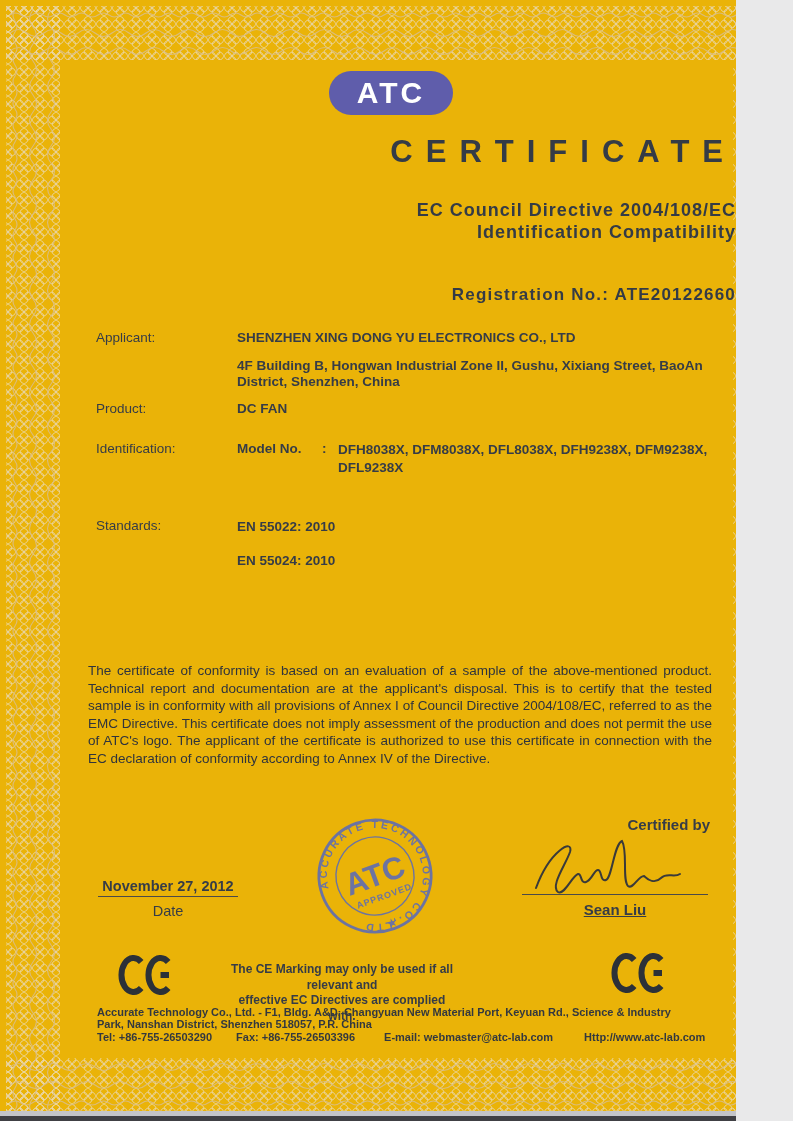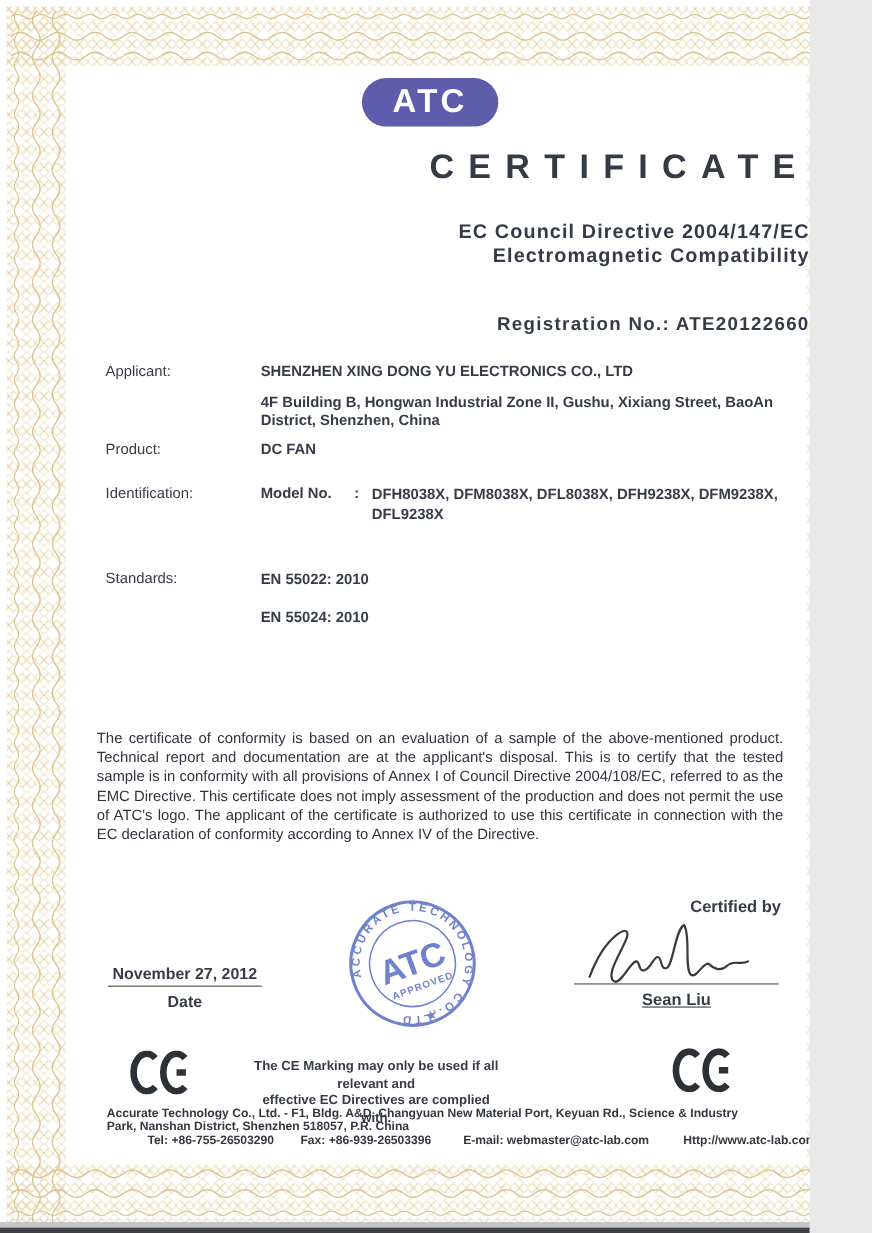--- a/index.html
+++ b/index.html
@@ -1,17 +1,17 @@
 <!DOCTYPE html>
 <html><head>
 <meta charset="utf-8">
 <style>
   html,body{margin:0;padding:0;background:#e9e9ea;}
   #page{
-    position:relative;width:736px;height:1121px;background:#ffffff;
+    position:relative;width:736px;height:1121px;background:#eab308;
     font-family:"Liberation Sans", sans-serif;color:#363c47;overflow:hidden;
   }
   .abs{position:absolute;}
   .ctr{left:0;right:0;text-align:right;}
   
   #logo-pill{
     top:71px;left:329px;width:124px;height:44px;border-radius:22px;
     background:#5f5dab;color:#ffffff;font-size:30px;font-weight:bold;
     letter-spacing:3px;text-align:center;line-height:44px;
   }
@@ -28,32 +28,32 @@
     top:662px;left:88px;width:624px;font-size:13.5px;line-height:17.6px;
     text-align:justify;text-align-last:left;color:#2f343d;
   }
   
   #certified-by{top:816px;left:520px;width:190px;text-align:right;font-size:15px;font-weight:bold;}
   #sig-svg{top:836px;left:528px;}
   #sig-line{top:894px;left:522px;width:186px;border-top:1.6px solid #4a4a4a;}
   #signer{top:901px;left:520px;width:190px;text-align:center;font-size:15px;font-weight:bold;text-decoration:underline;}
   #date-value{top:878px;left:95px;width:146px;text-align:center;font-size:14.5px;font-weight:bold;}
   #date-line{top:896px;left:98px;width:140px;border-top:1.4px solid #4a4a4a;}
-  #date-label{top:903px;left:95px;width:146px;text-align:center;font-size:14.5px;font-weight:bold;}
+  #date-label{top:903px;left:95px;width:146px;text-align:center;font-size:14.5px;font-weight:normal;}
   
   #stamp{top:806px;left:305px;opacity:0.82;}
   
   #ce-left{top:955px;left:118px;}
   #ce-right{top:953px;left:611px;}
   #ce-note{top:962px;left:230px;width:224px;text-align:center;font-size:12px;font-weight:bold;line-height:15.5px;}
   
   #footer{top:1007px;left:97px;width:600px;font-size:11px;font-weight:bold;line-height:11.8px;color:#33383f;}
   #footer-contacts{display:flex;margin-top:1px;}
   #footer-contacts span{white-space:nowrap;}
-  .g1{margin-right:24px;margin-left:37px;} .g2{margin-right:29px;} .g3{margin-right:31px;}
+  .g1{margin-right:24px;} .g2{margin-right:29px;} .g3{margin-right:31px;}
   
   #edge-right{top:0;left:786px;width:7px;height:1121px;background:#c9cacd;}
   #edge-bot-light{top:1111px;left:0;width:793px;height:5px;background:#c4c5c9;}
   #edge-bot-dark{top:1116px;left:0;width:793px;height:5px;background:#404044;}
 </style>
 </head>
 <body>
 
 <div id="page">
 
@@ -82,22 +82,22 @@
         <path d="M 33 10 q -7 8.5 0 17 q 7 8.5 0 17 q -7 8.5 0 17 q 7 8.5 0 17 q -7 8.5 0 17 q 7 8.5 0 17 q -7 8.5 0 17 q 7 8.5 0 17 q -7 8.5 0 17 q 7 8.5 0 17 q -7 8.5 0 17 q 7 8.5 0 17 q -7 8.5 0 17 q 7 8.5 0 17 q -7 8.5 0 17 q 7 8.5 0 17 q -7 8.5 0 17 q 7 8.5 0 17 q -7 8.5 0 17 q 7 8.5 0 17 q -7 8.5 0 17 q 7 8.5 0 17 q -7 8.5 0 17 q 7 8.5 0 17 q -7 8.5 0 17 q 7 8.5 0 17 q -7 8.5 0 17 q 7 8.5 0 17 q -7 8.5 0 17 q 7 8.5 0 17 q -7 8.5 0 17 q 7 8.5 0 17 q -7 8.5 0 17 q 7 8.5 0 17 q -7 8.5 0 17 q 7 8.5 0 17 q -7 8.5 0 17 q 7 8.5 0 17 q -7 8.5 0 17 q 7 8.5 0 17 q -7 8.5 0 17 q 7 8.5 0 17 q -7 8.5 0 17 q 7 8.5 0 17 q -7 8.5 0 17 q 7 8.5 0 17 q -7 8.5 0 17 q 7 8.5 0 17 q -7 8.5 0 17 q 7 8.5 0 17 q -7 8.5 0 17 q 7 8.5 0 17 q -7 8.5 0 17 q 7 8.5 0 17 q -7 8.5 0 17 q 7 8.5 0 17 q -7 8.5 0 17 q 7 8.5 0 17 q -7 8.5 0 17 q 7 8.5 0 17 q -7 8.5 0 17 q 7 8.5 0 17 q -7 8.5 0 17 q 7 8.5 0 17 q -7 8.5 0 17"></path>
         <path d="M 51 10 q -7 8.5 0 17 q 7 8.5 0 17 q -7 8.5 0 17 q 7 8.5 0 17 q -7 8.5 0 17 q 7 8.5 0 17 q -7 8.5 0 17 q 7 8.5 0 17 q -7 8.5 0 17 q 7 8.5 0 17 q -7 8.5 0 17 q 7 8.5 0 17 q -7 8.5 0 17 q 7 8.5 0 17 q -7 8.5 0 17 q 7 8.5 0 17 q -7 8.5 0 17 q 7 8.5 0 17 q -7 8.5 0 17 q 7 8.5 0 17 q -7 8.5 0 17 q 7 8.5 0 17 q -7 8.5 0 17 q 7 8.5 0 17 q -7 8.5 0 17 q 7 8.5 0 17 q -7 8.5 0 17 q 7 8.5 0 17 q -7 8.5 0 17 q 7 8.5 0 17 q -7 8.5 0 17 q 7 8.5 0 17 q -7 8.5 0 17 q 7 8.5 0 17 q -7 8.5 0 17 q 7 8.5 0 17 q -7 8.5 0 17 q 7 8.5 0 17 q -7 8.5 0 17 q 7 8.5 0 17 q -7 8.5 0 17 q 7 8.5 0 17 q -7 8.5 0 17 q 7 8.5 0 17 q -7 8.5 0 17 q 7 8.5 0 17 q -7 8.5 0 17 q 7 8.5 0 17 q -7 8.5 0 17 q 7 8.5 0 17 q -7 8.5 0 17 q 7 8.5 0 17 q -7 8.5 0 17 q 7 8.5 0 17 q -7 8.5 0 17 q 7 8.5 0 17 q -7 8.5 0 17 q 7 8.5 0 17 q -7 8.5 0 17 q 7 8.5 0 17 q -7 8.5 0 17 q 7 8.5 0 17 q -7 8.5 0 17 q 7 8.5 0 17 q -7 8.5 0 17"></path>
         <path d="M 743 10 q -7 8.5 0 17 q 7 8.5 0 17 q -7 8.5 0 17 q 7 8.5 0 17 q -7 8.5 0 17 q 7 8.5 0 17 q -7 8.5 0 17 q 7 8.5 0 17 q -7 8.5 0 17 q 7 8.5 0 17 q -7 8.5 0 17 q 7 8.5 0 17 q -7 8.5 0 17 q 7 8.5 0 17 q -7 8.5 0 17 q 7 8.5 0 17 q -7 8.5 0 17 q 7 8.5 0 17 q -7 8.5 0 17 q 7 8.5 0 17 q -7 8.5 0 17 q 7 8.5 0 17 q -7 8.5 0 17 q 7 8.5 0 17 q -7 8.5 0 17 q 7 8.5 0 17 q -7 8.5 0 17 q 7 8.5 0 17 q -7 8.5 0 17 q 7 8.5 0 17 q -7 8.5 0 17 q 7 8.5 0 17 q -7 8.5 0 17 q 7 8.5 0 17 q -7 8.5 0 17 q 7 8.5 0 17 q -7 8.5 0 17 q 7 8.5 0 17 q -7 8.5 0 17 q 7 8.5 0 17 q -7 8.5 0 17 q 7 8.5 0 17 q -7 8.5 0 17 q 7 8.5 0 17 q -7 8.5 0 17 q 7 8.5 0 17 q -7 8.5 0 17 q 7 8.5 0 17 q -7 8.5 0 17 q 7 8.5 0 17 q -7 8.5 0 17 q 7 8.5 0 17 q -7 8.5 0 17 q 7 8.5 0 17 q -7 8.5 0 17 q 7 8.5 0 17 q -7 8.5 0 17 q 7 8.5 0 17 q -7 8.5 0 17 q 7 8.5 0 17 q -7 8.5 0 17 q 7 8.5 0 17 q -7 8.5 0 17 q 7 8.5 0 17 q -7 8.5 0 17"></path>
         <path d="M 761 10 q -7 8.5 0 17 q 7 8.5 0 17 q -7 8.5 0 17 q 7 8.5 0 17 q -7 8.5 0 17 q 7 8.5 0 17 q -7 8.5 0 17 q 7 8.5 0 17 q -7 8.5 0 17 q 7 8.5 0 17 q -7 8.5 0 17 q 7 8.5 0 17 q -7 8.5 0 17 q 7 8.5 0 17 q -7 8.5 0 17 q 7 8.5 0 17 q -7 8.5 0 17 q 7 8.5 0 17 q -7 8.5 0 17 q 7 8.5 0 17 q -7 8.5 0 17 q 7 8.5 0 17 q -7 8.5 0 17 q 7 8.5 0 17 q -7 8.5 0 17 q 7 8.5 0 17 q -7 8.5 0 17 q 7 8.5 0 17 q -7 8.5 0 17 q 7 8.5 0 17 q -7 8.5 0 17 q 7 8.5 0 17 q -7 8.5 0 17 q 7 8.5 0 17 q -7 8.5 0 17 q 7 8.5 0 17 q -7 8.5 0 17 q 7 8.5 0 17 q -7 8.5 0 17 q 7 8.5 0 17 q -7 8.5 0 17 q 7 8.5 0 17 q -7 8.5 0 17 q 7 8.5 0 17 q -7 8.5 0 17 q 7 8.5 0 17 q -7 8.5 0 17 q 7 8.5 0 17 q -7 8.5 0 17 q 7 8.5 0 17 q -7 8.5 0 17 q 7 8.5 0 17 q -7 8.5 0 17 q 7 8.5 0 17 q -7 8.5 0 17 q 7 8.5 0 17 q -7 8.5 0 17 q 7 8.5 0 17 q -7 8.5 0 17 q 7 8.5 0 17 q -7 8.5 0 17 q 7 8.5 0 17 q -7 8.5 0 17 q 7 8.5 0 17 q -7 8.5 0 17"></path>
         <path d="M 779 10 q -4 5.5 0 11 q 4 5.5 0 11 q -4 5.5 0 11 q 4 5.5 0 11 q -4 5.5 0 11 q 4 5.5 0 11 q -4 5.5 0 11 q 4 5.5 0 11 q -4 5.5 0 11 q 4 5.5 0 11 q -4 5.5 0 11 q 4 5.5 0 11 q -4 5.5 0 11 q 4 5.5 0 11 q -4 5.5 0 11 q 4 5.5 0 11 q -4 5.5 0 11 q 4 5.5 0 11 q -4 5.5 0 11 q 4 5.5 0 11 q -4 5.5 0 11 q 4 5.5 0 11 q -4 5.5 0 11 q 4 5.5 0 11 q -4 5.5 0 11 q 4 5.5 0 11 q -4 5.5 0 11 q 4 5.5 0 11 q -4 5.5 0 11 q 4 5.5 0 11 q -4 5.5 0 11 q 4 5.5 0 11 q -4 5.5 0 11 q 4 5.5 0 11 q -4 5.5 0 11 q 4 5.5 0 11 q -4 5.5 0 11 q 4 5.5 0 11 q -4 5.5 0 11 q 4 5.5 0 11 q -4 5.5 0 11 q 4 5.5 0 11 q -4 5.5 0 11 q 4 5.5 0 11 q -4 5.5 0 11 q 4 5.5 0 11 q -4 5.5 0 11 q 4 5.5 0 11 q -4 5.5 0 11 q 4 5.5 0 11 q -4 5.5 0 11 q 4 5.5 0 11 q -4 5.5 0 11 q 4 5.5 0 11 q -4 5.5 0 11 q 4 5.5 0 11 q -4 5.5 0 11 q 4 5.5 0 11 q -4 5.5 0 11 q 4 5.5 0 11 q -4 5.5 0 11 q 4 5.5 0 11 q -4 5.5 0 11 q 4 5.5 0 11 q -4 5.5 0 11 q 4 5.5 0 11 q -4 5.5 0 11 q 4 5.5 0 11 q -4 5.5 0 11 q 4 5.5 0 11 q -4 5.5 0 11 q 4 5.5 0 11 q -4 5.5 0 11 q 4 5.5 0 11 q -4 5.5 0 11 q 4 5.5 0 11 q -4 5.5 0 11 q 4 5.5 0 11 q -4 5.5 0 11 q 4 5.5 0 11 q -4 5.5 0 11 q 4 5.5 0 11 q -4 5.5 0 11 q 4 5.5 0 11 q -4 5.5 0 11 q 4 5.5 0 11 q -4 5.5 0 11 q 4 5.5 0 11 q -4 5.5 0 11 q 4 5.5 0 11 q -4 5.5 0 11 q 4 5.5 0 11 q -4 5.5 0 11 q 4 5.5 0 11 q -4 5.5 0 11 q 4 5.5 0 11 q -4 5.5 0 11 q 4 5.5 0 11 q -4 5.5 0 11 q 4 5.5 0 11"></path>
       </g>
   </svg>
 
   <div id="logo-pill" class="abs">ATC</div>
   <div id="title-main" class="abs ctr">CERTIFICATE</div>
-  <div id="title-directive" class="abs ctr">EC Council Directive 2004/147/EC</div>
-  <div id="title-emc" class="abs ctr">Electromagnetic Compatibility</div>
+  <div id="title-directive" class="abs ctr">EC Council Directive 2004/108/EC</div>
+  <div id="title-emc" class="abs ctr">Identification Compatibility</div>
   <div id="registration" class="abs ctr">Registration No.: ATE20122660</div>
 
   <div class="abs flabel" style="top:330px;">Applicant:</div>
   <div class="abs fvalue" style="top:330px;">SHENZHEN XING DONG YU ELECTRONICS CO., LTD</div>
   <div class="abs fvalue" style="top:358px;width:488px;line-height:15.8px;">4F Building B, Hongwan Industrial Zone II, Gushu, Xixiang Street, BaoAn District, Shenzhen, China</div>
 
   <div class="abs flabel" style="top:401px;">Product:</div>
   <div class="abs fvalue" style="top:401px;text-align:right;">DC FAN</div>
 
   <div class="abs flabel" style="top:441px;">Identification:</div>
@@ -155,21 +155,21 @@
       <path d="M50.2 7 A12 17 0 1 0 50.2 33"></path>
       <path d="M42.5 20 H 51"></path>
     </g>
   </svg>
 
   <div id="footer" class="abs">
     <div>Accurate Technology Co., Ltd. - F1, Bldg. A&amp;D, Changyuan New Material Port, Keyuan Rd., Science &amp; Industry</div>
     <div>Park, Nanshan District, Shenzhen 518057, P.R. China</div>
     <div id="footer-contacts">
       <span class="g1">Tel: +86-755-26503290</span>
-      <span class="g2">Fax: +86-939-26503396</span>
+      <span class="g2">Fax: +86-755-26503396</span>
       <span class="g3">E-mail: webmaster@atc-lab.com</span>
       <span>Http://www.atc-lab.com</span>
     </div>
   </div>
 
   <div id="edge-right" class="abs"></div>
   <div id="edge-bot-light" class="abs"></div>
   <div id="edge-bot-dark" class="abs"></div>
 
 </div>

